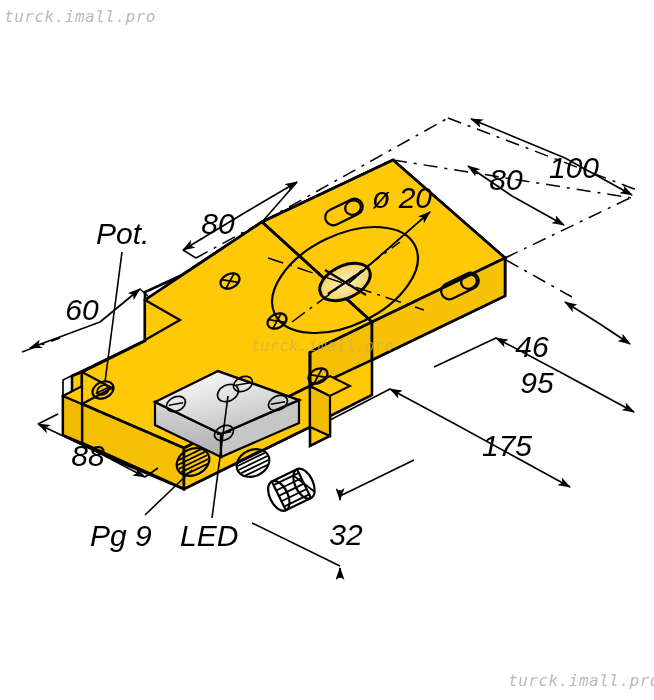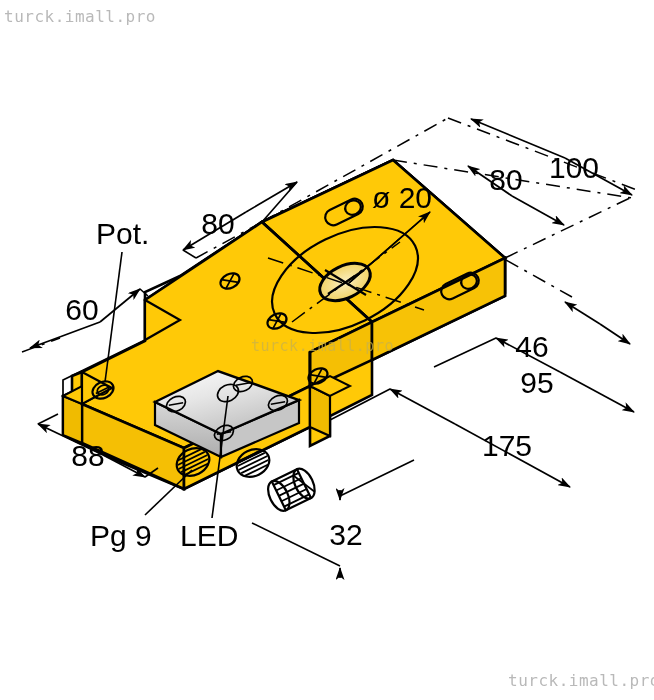--- a/index.html
+++ b/index.html
@@ -14,20 +14,21 @@
     position: relative;
     overflow: hidden;
     font-family: "Liberation Sans", sans-serif;
   }
   #drawing-root {
     position: absolute;
     left: 0;
     top: 0;
     width: 654px;
     height: 580px;
+    font-style: italic;
   }
   svg#tech-drawing {
     display: block;
     width: 654px;
     height: 700px;
   }
   .wm {
     font-family: "DejaVu Sans Mono", "Liberation Mono", monospace;
     font-size: 16px;
     fill: #b9b9b9;

